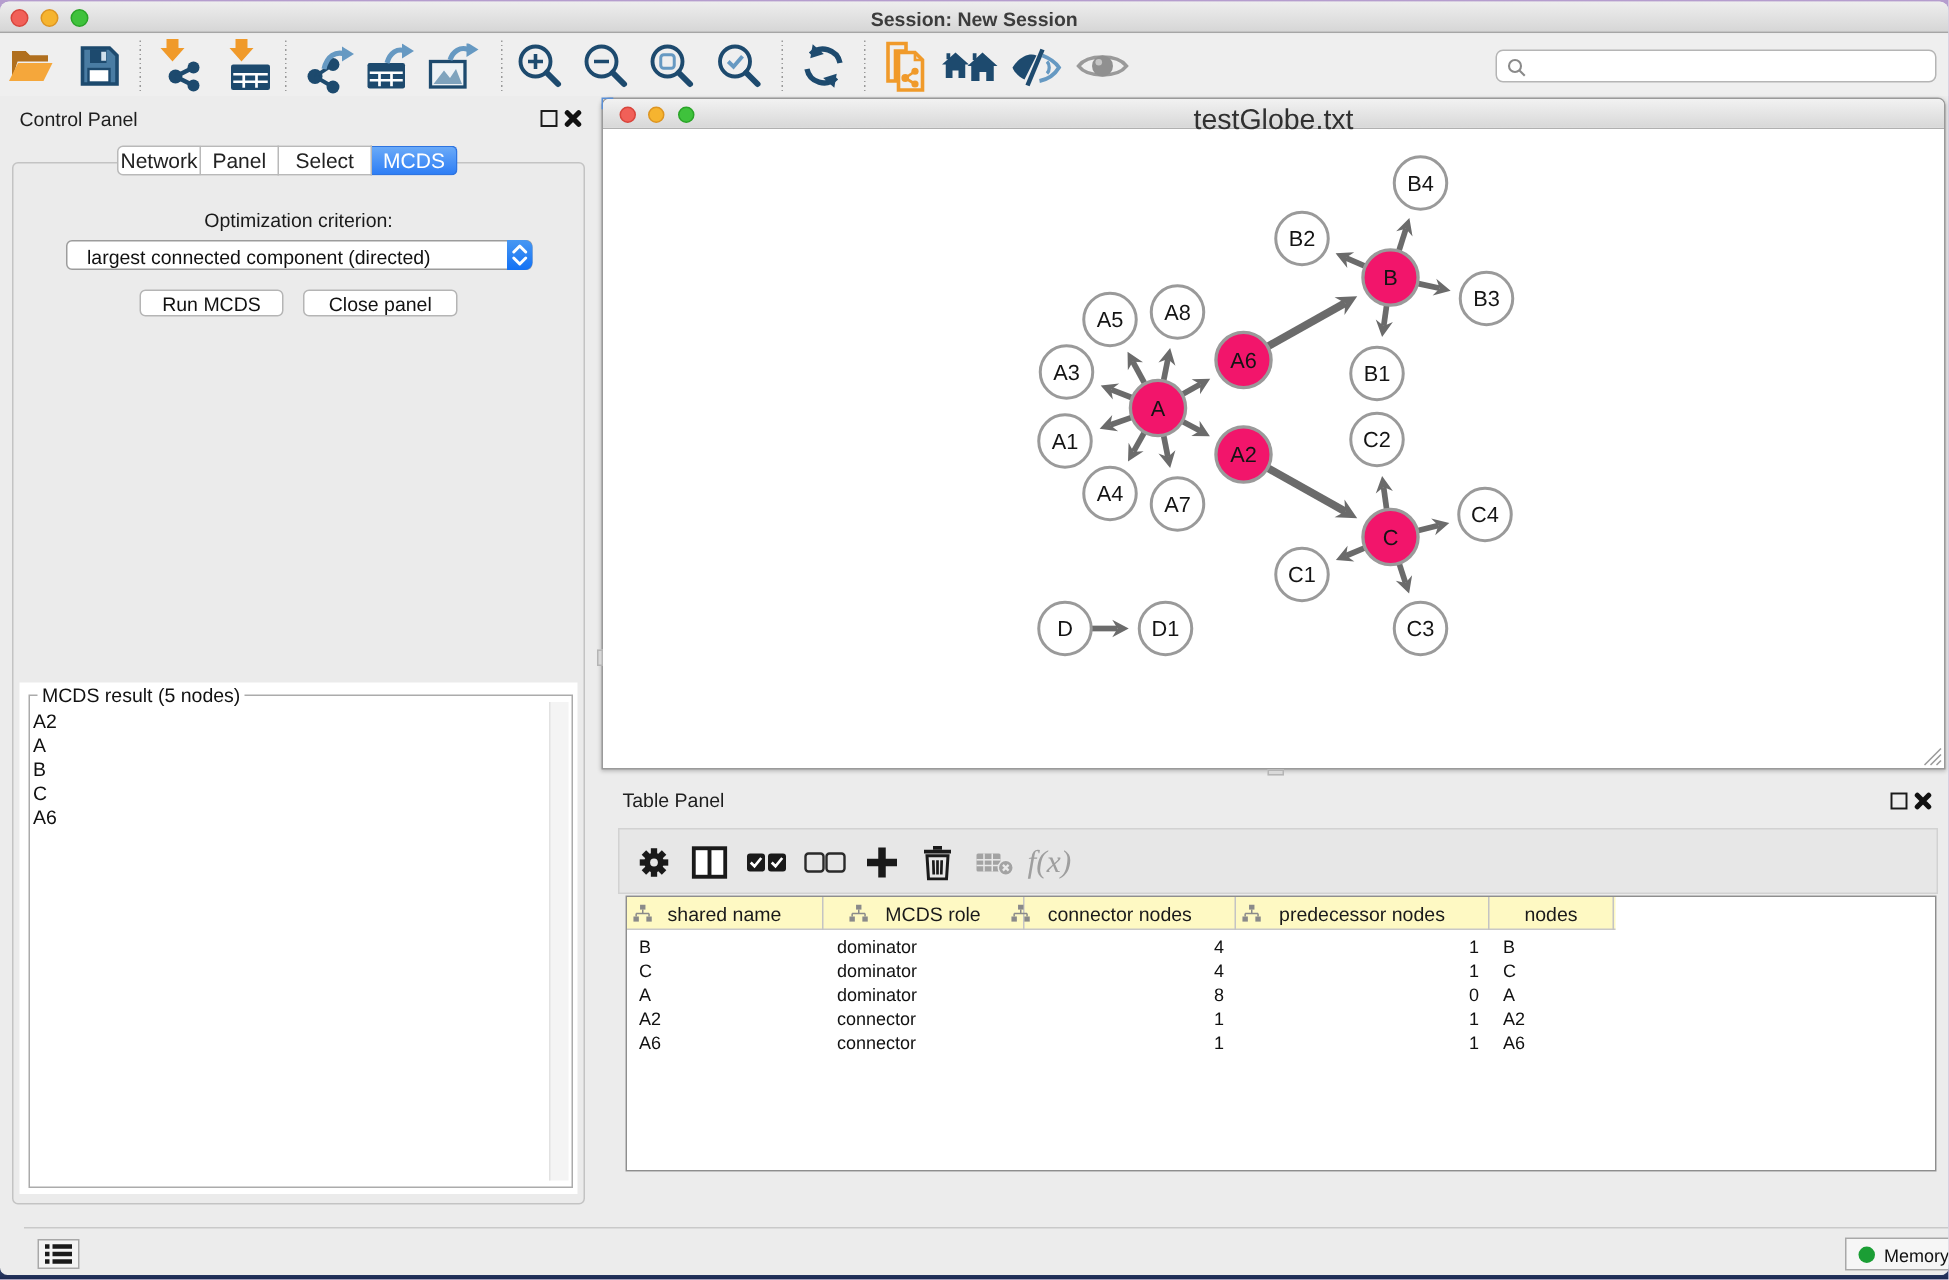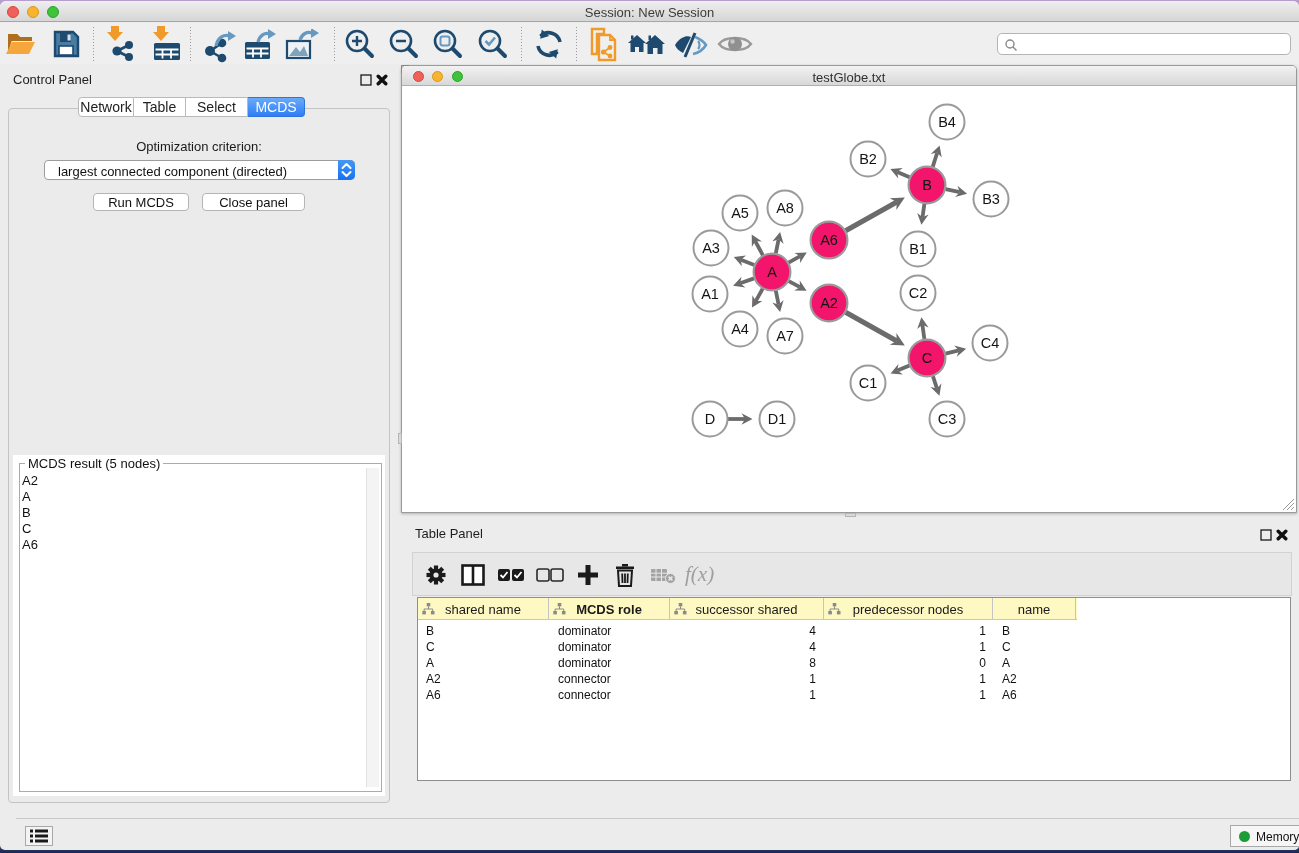--- a/index.html
+++ b/index.html
@@ -4,21 +4,21 @@
 <style>
 * { margin:0; padding:0; box-sizing:border-box; }
 html,body { width:1299px; height:853px; overflow:hidden; }
 body { font-family:"Liberation Sans", sans-serif; background:#b59dce; position:relative; }
 #desk-bottom { position:absolute; left:0; right:0; bottom:0; height:10px; background:linear-gradient(#0e1730,#2c3d66 45%,#1a2850); }
 #app { position:absolute; left:0; top:1px; width:1299px; height:849px; background:#ececec; border-radius:6px 6px 5px 5px; overflow:hidden; }
 
 #titlebar { position:absolute; left:0; top:0; width:100%; height:21px; background:linear-gradient(#eeeeee,#d6d6d6); border-bottom:1px solid #a6a6a6; }
 .tl { position:absolute; border-radius:50%; }
 #titlebar .tl { width:12px; height:12px; top:5px; }
-#title-text { position:absolute; top:4px; width:100%; text-align:center; font-size:13px; color:#3c3c3c; }
+#title-text { position:absolute; top:4px; width:100%; text-align:center; font-size:13px; color:#3c3c3c;font-weight:bold; }
 
 #toolbar { position:absolute; left:0; top:22px; width:100%; height:41px; background:#efefef; }
 .sep { position:absolute; top:4px; height:34px; width:1px; background-image:repeating-linear-gradient(#9a9a9a 0 1px, transparent 1px 3px); }
 .ticon { position:absolute; top:0; }
 #searchbox { position:absolute; left:997px; top:10px; width:294px; height:22px; background:#fff; border:1px solid #b5b5b5; border-radius:5px; }
 #searchbox svg { position:absolute; left:6px; top:4px; }
 
 #cp-title { position:absolute; left:13px; top:71px; font-size:13px; color:#1e1e1e; }
 .hicon { position:absolute; }
 #cp-tabs { position:absolute; left:78px; top:96px; height:20px; z-index:5; }
@@ -35,21 +35,21 @@
 .btn { position:absolute; height:18px; background:#fff; border:1px solid #b5b5b5; border-radius:4px; font-size:13px; color:#111; display:flex; align-items:center; justify-content:center; }
 #mcds-white { position:absolute; left:4px; top:346px; width:372px; height:341px; background:#fff; }
 #mcds-fs { position:absolute; left:6px; top:8px; right:3px; bottom:4px; border:1px solid #ababab; }
 #mcds-legend { position:absolute; left:5px; top:-8px; background:#fff; padding:0 3px; font-size:13px; color:#111; }
 #mcds-list { position:absolute; left:2px; top:9px; font-size:13px; color:#111; line-height:16px; }
 #mcds-scroll { position:absolute; right:2px; top:4px; bottom:4px; width:13px; background:#f4f4f4; border-left:1px solid #e2e2e2; }
 
 #netwin { position:absolute; left:401px; top:64px; width:896px; height:448px; background:#fff; border:1px solid #9a9a9a; border-radius:5px 5px 0 0; box-shadow:0 1px 3px rgba(0,0,0,0.25); }
 #netwin-tb { position:absolute; left:0; top:0; width:100%; height:20px; background:linear-gradient(#f2f2f2,#d8d8d8); border-bottom:1px solid #b0b0b0; border-radius:4px 4px 0 0; }
 #netwin-tb .tl { width:11px; height:11px; top:5px; }
-#netwin-title { position:absolute; top:4px; width:100%; text-align:center; font-size:13px; color:#303030; }
+#netwin-title { position:absolute; top:4px; width:100%; text-align:center; font-size:19px; color:#303030; }
 #graph { position:absolute; left:0; top:21px; }
 
 #tp-title { position:absolute; left:415px; top:525px; font-size:13px; color:#1e1e1e; }
 #tp-toolbar { position:absolute; left:412px; top:551px; width:880px; height:44px; background:#e7e7e7; border:1px solid #d2d2d2; }
 #tbl { position:absolute; left:417px; top:596px; width:874px; height:184px; background:#fff; border:1px solid #8e8e8e; }
 #tbl-header { position:absolute; left:0; top:0; height:22px; background:#fef9c3; border-bottom:1px solid #c8c8c8; }
 .th { position:absolute; top:0; height:22px; border-right:1px solid #c4c4c4; font-size:13px; color:#1a1a1a; }
 .th .lbl { position:absolute; width:100%; text-align:center; top:4px; }
 .td { position:absolute; font-size:12px; color:#111; }
 
@@ -216,21 +216,21 @@
 
   <div id="cp-title">Control Panel</div>
     <div class="hicon" style="left:360px; top:71px;"><svg width="12" height="12">
         <rect x="1" y="1" width="10" height="10" fill="none" stroke="#1a1a1a" stroke-width="1.3"></rect>
       </svg></div>
     <div class="hicon" style="left:376px; top:71px;"><svg width="12" height="12">
         <path d="M2.2,2.2 L9.8,9.8 M9.8,2.2 L2.2,9.8" stroke="#111" stroke-width="3.4" stroke-linecap="round"></path>
       </svg></div>
   <div id="cp-tabs" class="tabrow">
     <div class="tab first" style="width:56px;">Network</div>
-    <div class="tab" style="width:52px;">Table</div>
+    <div class="tab" style="width:52px;">Panel</div>
     <div class="tab" style="width:62px;">Select</div>
     <div class="tab sel last" style="width:57px;">MCDS</div>
   </div>
   <div id="cp-panel">
     <div id="opt-label">Optimization criterion:</div>
     <div id="dropdown">
       <div class="txt">largest connected component (directed)</div>
       <div class="spin"><svg width="17" height="20" viewBox="0 0 17 20">
             <path d="M4.5 8 L8.5 4 L12.5 8" fill="none" stroke="#fff" stroke-width="2" stroke-linecap="round" stroke-linejoin="round"></path>
             <path d="M4.5 12 L8.5 16 L12.5 12" fill="none" stroke="#fff" stroke-width="2" stroke-linecap="round" stroke-linejoin="round"></path>
@@ -423,21 +423,21 @@
             </g>
             <g stroke="#8a8a8a" stroke-width="1">
               <line x1="6.5" y1="3.4" x2="6.5" y2="6"></line>
               <line x1="2.1" y1="6" x2="10.7" y2="6"></line>
               <line x1="2.1" y1="6" x2="2.1" y2="8"></line>
               <line x1="10.7" y1="6" x2="10.7" y2="8"></line>
             </g>
           </svg>
           <div class="lbl">shared name</div>
         </div>
-        <div class="th" style="left:131px; width:121px;font-weight:bold;">
+        <div class="th" style="left:144px; width:121px;">
           <svg width="13" height="12" viewBox="0 0 13 12" style="position:absolute; left:4px; top:5px;">
             <g fill="#8a8a8a">
               <rect x="4.7" y="0" width="3.6" height="3.4"></rect>
               <rect x="0.3" y="8" width="3.6" height="3.4"></rect>
               <rect x="8.9" y="8" width="3.6" height="3.4"></rect>
             </g>
             <g stroke="#8a8a8a" stroke-width="1">
               <line x1="6.5" y1="3.4" x2="6.5" y2="6"></line>
               <line x1="2.1" y1="6" x2="10.7" y2="6"></line>
               <line x1="2.1" y1="6" x2="2.1" y2="8"></line>
@@ -453,40 +453,40 @@
               <rect x="0.3" y="8" width="3.6" height="3.4"></rect>
               <rect x="8.9" y="8" width="3.6" height="3.4"></rect>
             </g>
             <g stroke="#8a8a8a" stroke-width="1">
               <line x1="6.5" y1="3.4" x2="6.5" y2="6"></line>
               <line x1="2.1" y1="6" x2="10.7" y2="6"></line>
               <line x1="2.1" y1="6" x2="2.1" y2="8"></line>
               <line x1="10.7" y1="6" x2="10.7" y2="8"></line>
             </g>
           </svg>
-          <div class="lbl">successor shared</div>
+          <div class="lbl">connector nodes</div>
         </div>
         <div class="th" style="left:406px; width:169px;">
           <svg width="13" height="12" viewBox="0 0 13 12" style="position:absolute; left:4px; top:5px;">
             <g fill="#8a8a8a">
               <rect x="4.7" y="0" width="3.6" height="3.4"></rect>
               <rect x="0.3" y="8" width="3.6" height="3.4"></rect>
               <rect x="8.9" y="8" width="3.6" height="3.4"></rect>
             </g>
             <g stroke="#8a8a8a" stroke-width="1">
               <line x1="6.5" y1="3.4" x2="6.5" y2="6"></line>
               <line x1="2.1" y1="6" x2="10.7" y2="6"></line>
               <line x1="2.1" y1="6" x2="2.1" y2="8"></line>
               <line x1="10.7" y1="6" x2="10.7" y2="8"></line>
             </g>
           </svg>
           <div class="lbl">predecessor nodes</div>
         </div>
         <div class="th" style="left:575px; width:83px;">
-          <div class="lbl">name</div>
+          <div class="lbl">nodes</div>
         </div>
       </div>
       <div class="td" style="left:8px; top:26px;">B</div>
       <div class="td" style="left:140px; top:26px;">dominator</div>
       <div class="td" style="left:300px; top:26px; width:98px; text-align:right;">4</div>
       <div class="td" style="left:470px; top:26px; width:98px; text-align:right;">1</div>
       <div class="td" style="left:584px; top:26px;">B</div>
       <div class="td" style="left:8px; top:42px;">C</div>
       <div class="td" style="left:140px; top:42px;">dominator</div>
       <div class="td" style="left:300px; top:42px; width:98px; text-align:right;">4</div>

